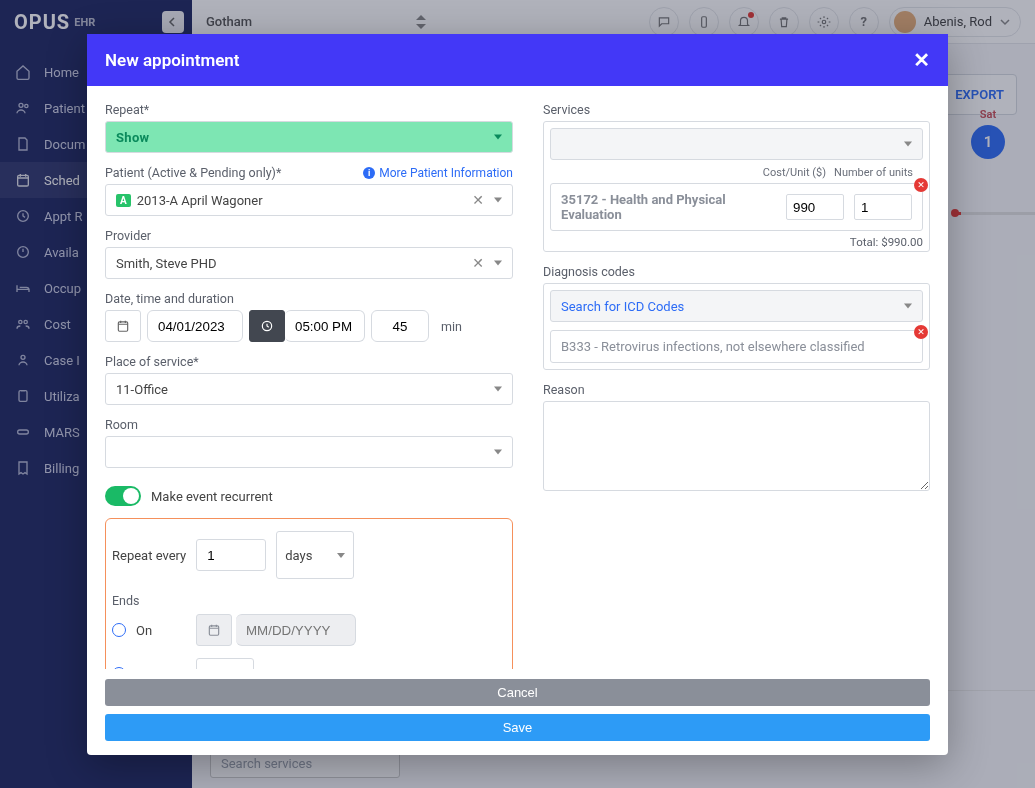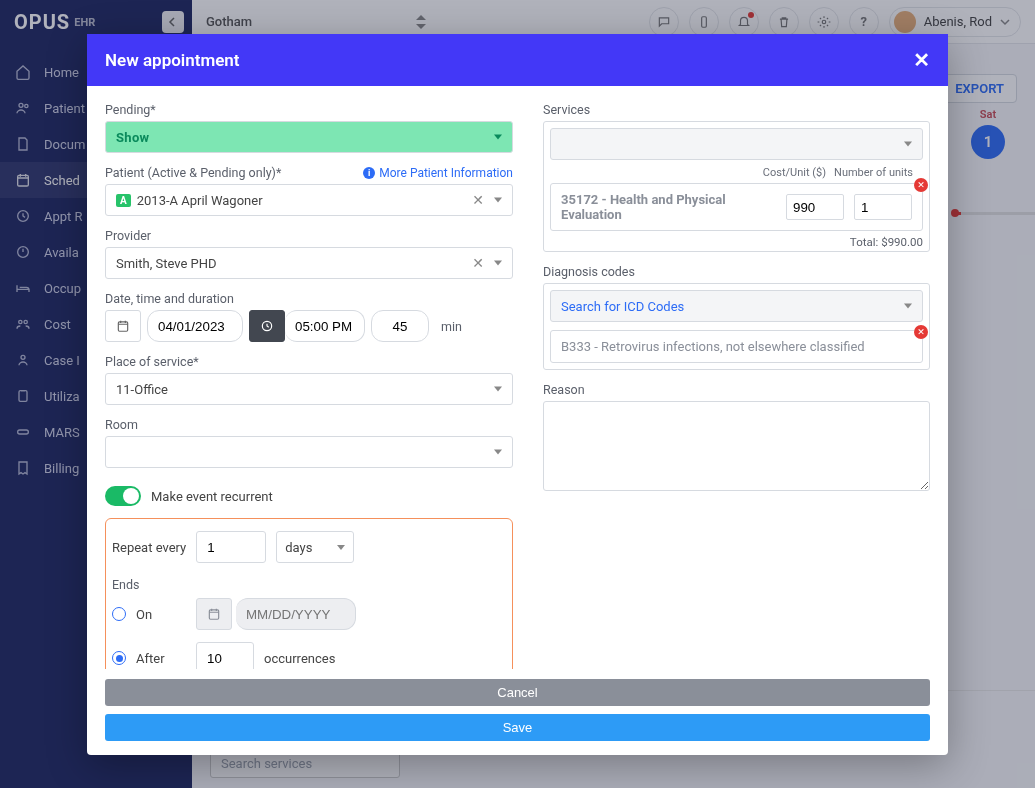--- a/index.html
+++ b/index.html
@@ -16,21 +16,21 @@
 
   .topbar { position: absolute; top: 0; left: 192px; right: 0; height: 44px; background: #fff; border-bottom: 1px solid #e5e7eb; display: flex; align-items: center; padding: 0 14px; gap: 10px;}
   .topbar-location { flex: 0 0 220px; height: 28px; display: flex; align-items: center; justify-content: space-between; color: #555; font-weight: 500; }
   .topbar-spacer { flex: 1; }
   .topbar-iconbtn { width: 30px; height: 30px; border-radius: 50%; border: 1px solid #e4e6ea; display: inline-flex; align-items: center; justify-content: center; color: #777; position: relative;}
   .topbar-iconbtn .dot { position: absolute; top: 4px; right: 4px; width: 6px; height: 6px; background: #e53935; border-radius: 50%;}
   .topbar-user { display: flex; align-items: center; gap: 8px; border: 1px solid #e4e6ea; border-radius: 18px; padding: 3px 10px 3px 4px; }
   .avatar-sm { width: 22px; height: 22px; border-radius: 50%; background: #e8b07a; }
 
   .content-bg { position: absolute; top: 44px; left: 192px; right: 0; bottom: 0; background: #f7f8fa;}
-  .export-btn { position: absolute; top: 74px; right: 18px; background: #fff; border: 1px solid #d6dae0; color: #2d6cf6; padding: 6px 12px; border-radius: 4px; display: flex; gap: 6px; align-items: center; font-weight: 600;}
+  .export-btn { position: absolute; top: 74px; right: 18px; background: #fff; border: 1px solid #d6dae0; color: #2d6cf6; padding: 12px 12px; border-radius: 4px; display: flex; gap: 6px; align-items: center; font-weight: 600;}
   .daychip { position: absolute; top: 108px; right: 30px; text-align: center; }
   .daychip .label { color: #c94b55; font-size: 11px; font-weight: 600; margin-bottom: 4px;}
   .daychip .circle { width: 34px; height: 34px; border-radius: 50%; background: #2d6cf6; color: #fff; display: flex; align-items: center; justify-content: center; font-weight: 600; font-size: 15px;}
   .search-serv-bg { position: absolute; bottom: 10px; left: 210px; width: 190px; border: 1px solid #ccc; border-radius: 3px; padding: 6px 10px; color: #9ca3af; background: #fff;}
   .gridlines { position: absolute; bottom: 38px; left: 420px; right: 0; height: 60px; border-top: 1px solid #e8e8e8; display: flex;}
   .gridlines div { flex: 1; border-left: 1px solid #e8e8e8;}
   .bg-timeline { position: absolute; top:212px; right:0; width: 80px; height:3px; background:linear-gradient(90deg, #e53935 0 6px, #e1e1e1 6px 100%); }
   .bg-timeline::before { content:''; position:absolute; left:-4px; top:-3px; width:8px; height:8px; background:#e53935; border-radius:50%; }
 
   
@@ -49,33 +49,33 @@
   .form-group { }
 
   .input, .select, .combo { width: 100%; height: 32px; border: 1px solid #d6dae0; border-radius: 3px; padding: 0 10px; display: flex; align-items: center; background: #fff; position: relative; font-size: 13px; color: #444;}
   .select::after, .combo::after { content: ''; position: absolute; right: 10px; top: 50%; transform: translateY(-50%); border-left: 4px solid transparent; border-right: 4px solid transparent; border-top: 5px solid #888;}
   .combo .clear { position: absolute; right: 28px; color: #888; font-size: 14px; }
   .status-select { background: #7de6b3; color: #0a8a5c; font-weight: 700; letter-spacing: 0.3px;}
   .status-select::after { border-top-color: #0a8a5c;}
 
   .row { display: flex; align-items: center; gap: 6px;}
   .icon-box { width: 36px; height: 32px; border: 1px solid #d6dae0; border-radius: 3px; display: inline-flex; align-items: center; justify-content: center; color: #666;}
-  .input-sm { width: 96px; height: 32px; border: 1px solid #d6dae0; border-radius: 12px; padding: 0 10px; text-align: left;}
+  .input-sm { width: 96px; height: 32px; border: 1px solid #d6dae0; border-radius: 6px; padding: 0 10px; text-align: left;}
   .input-time { width: 80px; }
   .input-dur { width: 58px; text-align: center;}
   .unit { font-size: 12.5px; color: #5a5f6a; margin-left: 6px;}
 
   .toggle { width: 36px; height: 20px; border-radius: 10px; background: #1aba66; position: relative;}
   .toggle::after { content:''; position:absolute; right: 2px; top: 2px; width: 16px; height: 16px; background: #fff; border-radius: 50%;}
   .toggle-row { display: flex; align-items: center; gap: 10px; margin-top: 6px;}
 
   .recurrence-box { border: 1.5px solid #f5905b; border-radius: 6px; padding: 12px 10px 18px 6px; }
   .recurrence-box .row { gap: 10px; }
   .num-input { width: 70px; height: 32px; border: 1px solid #d6dae0; border-radius: 3px; padding: 0 10px;}
-  .mini-select { width: 78px; height: 32px; border: 1px solid #d6dae0; border-radius: 3px; padding: 0 8px; position: relative; display: flex; align-items: center;}
+  .mini-select { width: 78px; height: 48px; border: 1px solid #d6dae0; border-radius: 3px; padding: 0 8px; position: relative; display: flex; align-items: center;}
   .mini-select::after { content: ''; position:absolute; right: 8px; border-left: 4px solid transparent; border-right: 4px solid transparent; border-top: 5px solid #888;}
   .radio { width: 14px; height: 14px; border: 1.5px solid #2d6cf6; border-radius: 50%; display: inline-flex; align-items: center; justify-content: center;}
   .radio.checked::after { content: ''; width: 7px; height: 7px; border-radius: 50%; background: #2d6cf6;}
   .date-disabled { background: #edeef1; color: #9ba0ab; width: 120px; }
 
   .link { color: #2d6cf6; font-size: 12px; display: inline-flex; align-items: center; gap: 4px;}
   .patient-combo .badge { background: #27c36a; color: #fff; font-size: 10px; font-weight: 700; padding: 1px 4px; border-radius: 2px; margin-right: 6px;}
 
   .lineitem { border: 1px solid #d6dae0; border-radius: 3px; padding: 8px 10px; display: flex; align-items: center; gap: 10px; position: relative;}
   .lineitem .name { flex: 1; color: #8a8f99; font-weight: bold;}
@@ -298,21 +298,21 @@
 <div class="modal">
   <div class="modal-header">
     <span class="modal-title">New appointment</span>
     <span class="modal-close">✕</span>
   </div>
   <div class="modal-body">
 
     <div class="col col-left">
 
       <div class="form-group">
-        <div class="field-label">Pending*</div>
+        <div class="field-label">Repeat*</div>
         <div class="select status-select">
           <span>Show</span>
         </div>
       </div>
 
       <div class="form-group">
         <div style="display:flex; justify-content:space-between; align-items:flex-end;">
           <span class="field-label" style="margin-bottom:0">Patient (Active &amp; Pending only)*</span>
           <a class="link">
             <span style="width:12px;height:12px;border-radius:50%;background:#2d6cf6;color:#fff;display:inline-flex;align-items:center;justify-content:center;font-size:9px;font-weight:700;">i</span>

